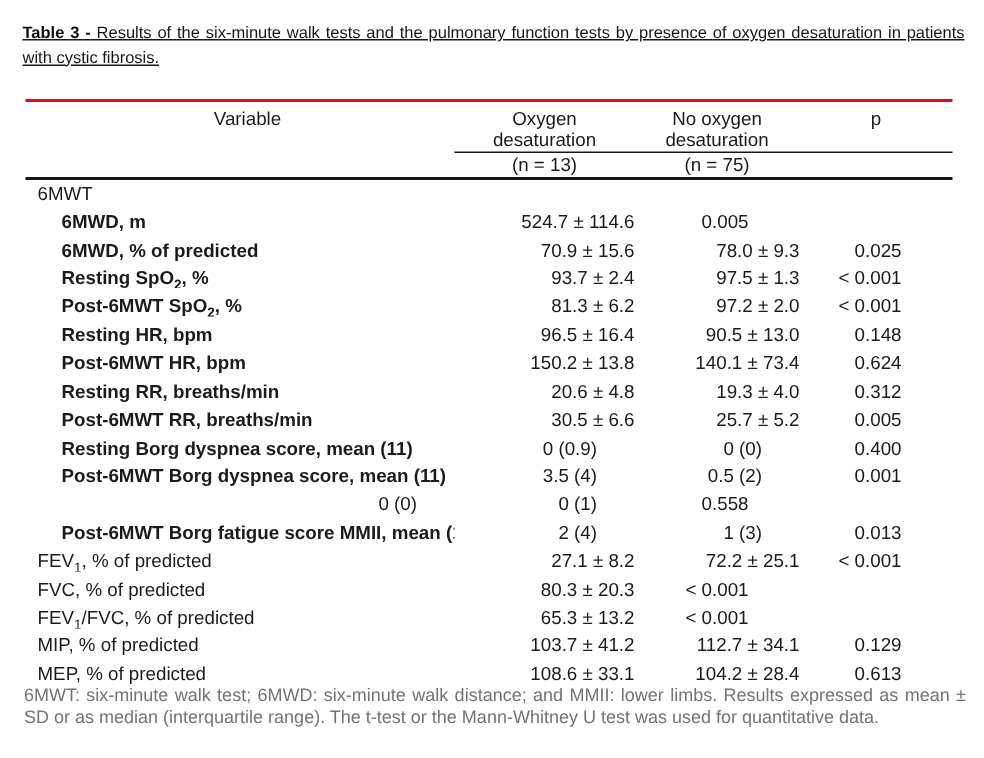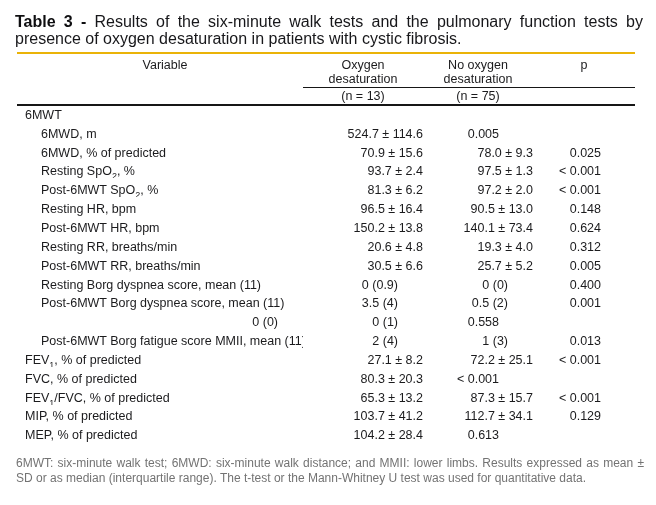--- a/index.html
+++ b/index.html
@@ -6,27 +6,28 @@
   html,body { width:656px; height:505px; }
   body {
     position:relative;
     background:#ffffff;
     font-family:"Liberation Sans", sans-serif;
     color:#1b1b1d;
     overflow:hidden;
   }
   .title {
     position:absolute; left:15px; top:14px; width:628px;
-    font-size:16px; line-height:16.5px; text-align:justify;
+    font-size:11px; line-height:16.5px; text-align:justify;
     color:#17171a;
+    text-decoration:underline;
   }
   .title .tbold { font-weight:bold; color:#0e0e10; }
   .tbl {
-    position:absolute; left:17px; top:52px; width:618px;
-    border-top:2px solid #eab308;
+    position:absolute; left:17px; top:66px; width:618px;
+    border-top:2px solid #b91c1c;
   }
   .thead { border-bottom:2px solid #161616; }
   .hrow1 {
     display:grid; grid-template-columns:286px 120px 110px 102px;
     height:33px; padding-top:4px;
     font-size:12.5px; line-height:14px;
   }
   .hvar { text-align:center; padding-left:10px; }
   .hc { text-align:center; }
   .hp { text-align:center; }
@@ -37,21 +38,21 @@
     font-size:12.5px; line-height:14px;
   }
   .nc { text-align:center; }
   .tbody { }
   .trow {
     display:grid; grid-template-columns:286px 120px 110px 102px;
     height:18.85px; align-items:center;
     font-size:12.5px; line-height:14px;
   }
   .c.lbl { padding-left:8px; white-space:nowrap; overflow:hidden; }
-  .c.lbl.ind { padding-left:24px; }
+  .c.lbl.ind { padding-left:24px;font-weight:bold; }
   .c.val { text-align:right; white-space:nowrap; }
   .c.val.shift { transform:translateX(-25px); }
   .c.pval { text-align:right; padding-right:34px; white-space:nowrap; }
   sub { font-size:9px; line-height:0; }
   .footnote {
     position:absolute; left:16px; top:456px; width:628px;
     font-size:12px; line-height:15.2px; text-align:justify;
     color:#737373;
   }
 </style>
@@ -168,30 +169,30 @@
         <div class="c pval">&lt; 0.001</div>
       </div>
       <div class="trow">
         <div class="c lbl">FVC, % of predicted</div>
         <div class="c val">80.3 ± 20.3</div>
         <div class="c pval">&lt; 0.001</div>
       </div>
       <div class="trow">
         <div class="c lbl">FEV<sub>1</sub>/FVC, % of predicted</div>
         <div class="c val">65.3 ± 13.2</div>
-        <div class="c val">87.3 ± 15.7</div>
         <div class="c pval">&lt; 0.001</div>
       </div>
       <div class="trow">
         <div class="c lbl">MIP, % of predicted</div>
         <div class="c val">103.7 ± 41.2</div>
         <div class="c val">112.7 ± 34.1</div>
         <div class="c pval">0.129</div>
       </div>
       <div class="trow">
         <div class="c lbl">MEP, % of predicted</div>
+        <div class="c val">108.6 ± 33.1</div>
         <div class="c val">104.2 ± 28.4</div>
         <div class="c pval">0.613</div>
       </div>
     </div>
 </div>
 
 <div class="footnote">6MWT: six-minute walk test; 6MWD: six-minute walk distance; and MMII: lower limbs. Results expressed as mean ± SD or as median (interquartile range). The t-test or the Mann-Whitney U test was used for quantitative data.</div>
 
 </body></html>

